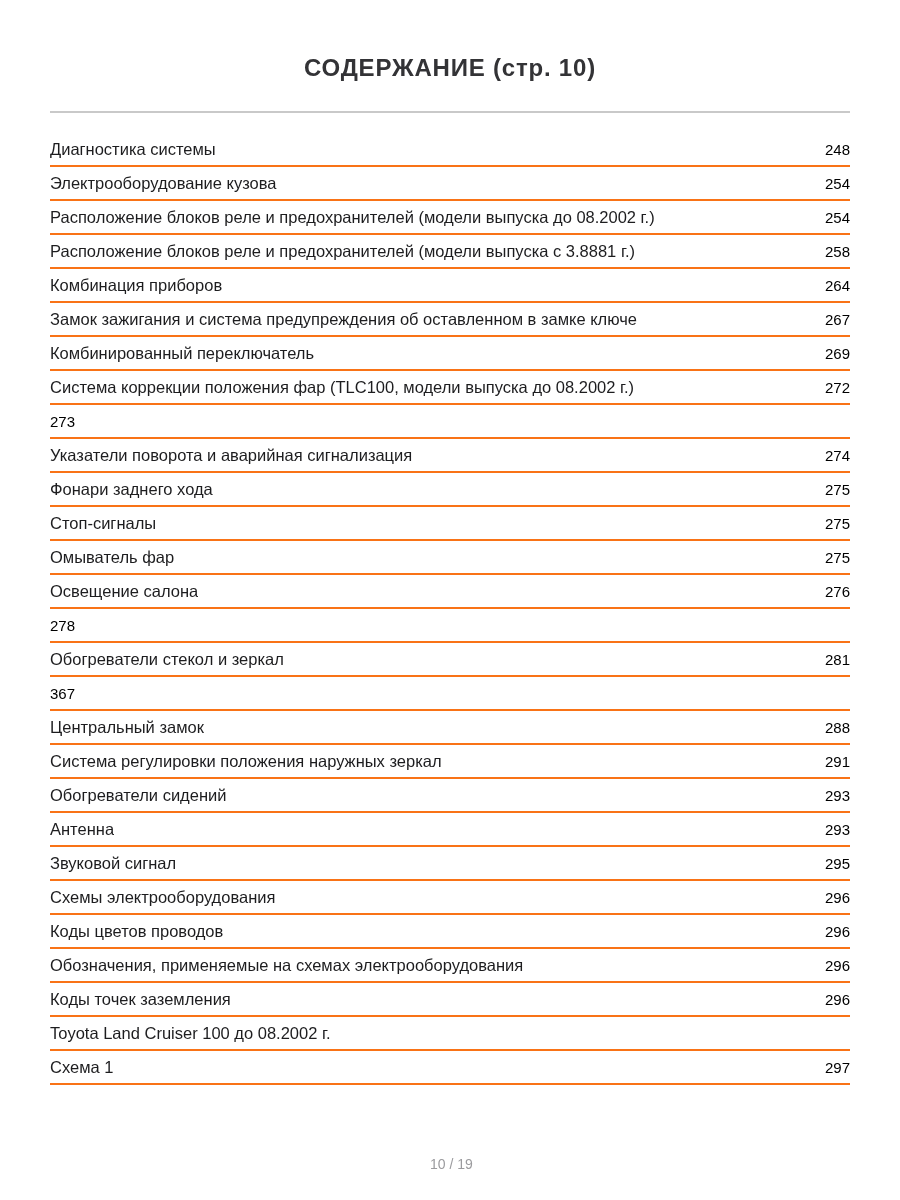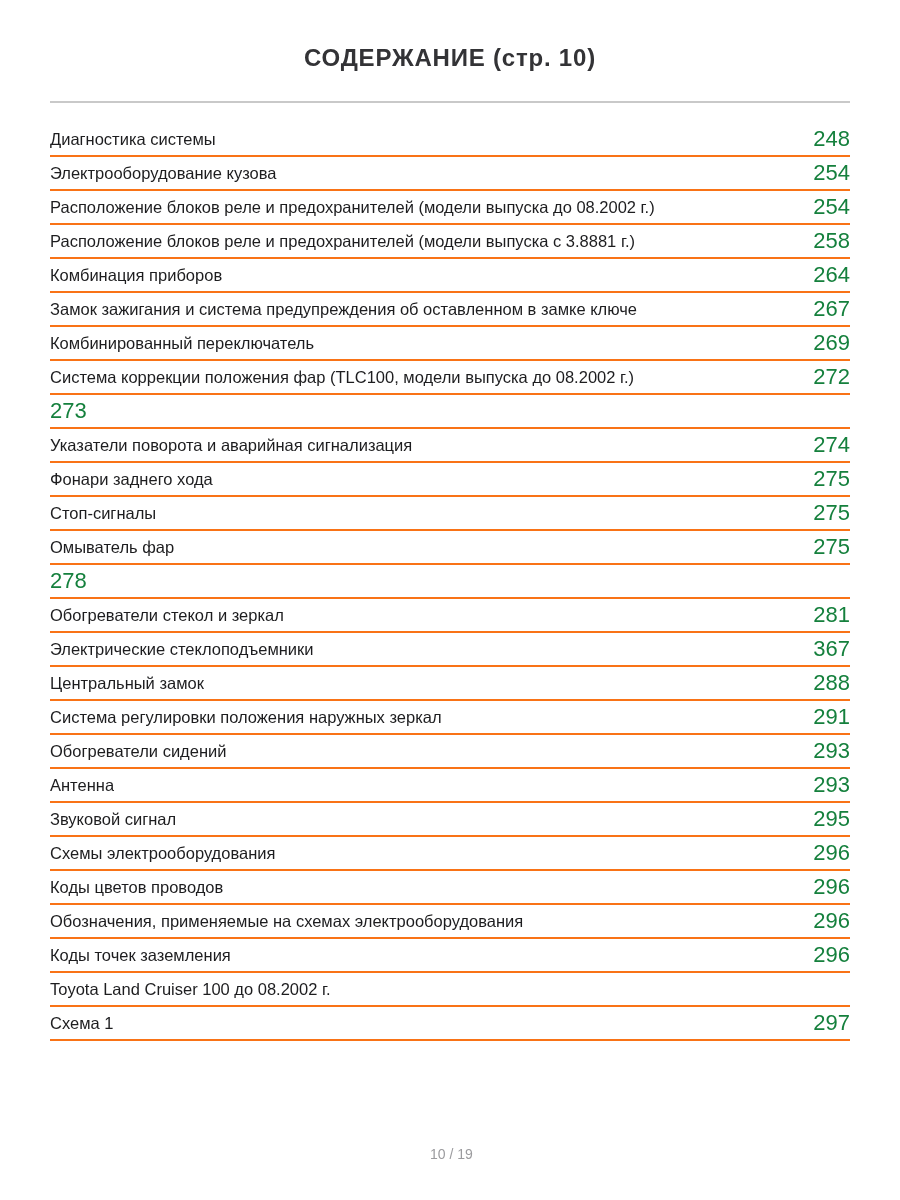--- a/index.html
+++ b/index.html
@@ -15,21 +15,21 @@
     overflow: hidden;
   }
   .page {
     box-sizing: border-box;
     width: 900px;
     height: 1200px;
     padding: 0 50px;
     position: relative;
   }
   .toc-title {
-    margin: 3px;
+    margin: 13px;
     padding-top: 42px;
     text-align: center;
     font-size: 24px;
     line-height: 26px;
     font-weight: 700;
     letter-spacing: 0.8px;
     color: #333336;
   }
   .title-divider {
     margin-top: 30px;
@@ -49,22 +49,22 @@
     align-items: center;
     gap: 16px;
   }
   .toc-entry-label {
     font-size: 16.5px;
     color: #1d1d1f;
     white-space: nowrap;
     overflow: hidden;
   }
   .toc-entry-page {
-    font-size: 22px;
-    color: #15803d;
+    font-size: 15px;
+    color: #000000;
     flex-shrink: 0;
   }
   .page-footer {
     position: absolute;
     left: 3px;
     right: 0;
     top: 1143px;
     text-align: center;
     font-size: 14px;
     color: #9b9b9e;
@@ -124,28 +124,31 @@
       </div>
       <div class="toc-row">
         <span class="toc-entry-label">Стоп-сигналы</span>
         <span class="toc-entry-page">275</span>
       </div>
       <div class="toc-row">
         <span class="toc-entry-label">Омыватель фар</span>
         <span class="toc-entry-page">275</span>
       </div>
       <div class="toc-row">
+        <span class="toc-entry-label">Освещение салона</span>
+        <span class="toc-entry-page">276</span>
+      </div>
+      <div class="toc-row">
         <span class="toc-entry-page">278</span>
       </div>
       <div class="toc-row">
         <span class="toc-entry-label">Обогреватели стекол и зеркал</span>
         <span class="toc-entry-page">281</span>
       </div>
       <div class="toc-row">
-        <span class="toc-entry-label">Электрические стеклоподъемники</span>
         <span class="toc-entry-page">367</span>
       </div>
       <div class="toc-row">
         <span class="toc-entry-label">Центральный замок</span>
         <span class="toc-entry-page">288</span>
       </div>
       <div class="toc-row">
         <span class="toc-entry-label">Система регулировки положения наружных зеркал</span>
         <span class="toc-entry-page">291</span>
       </div>

